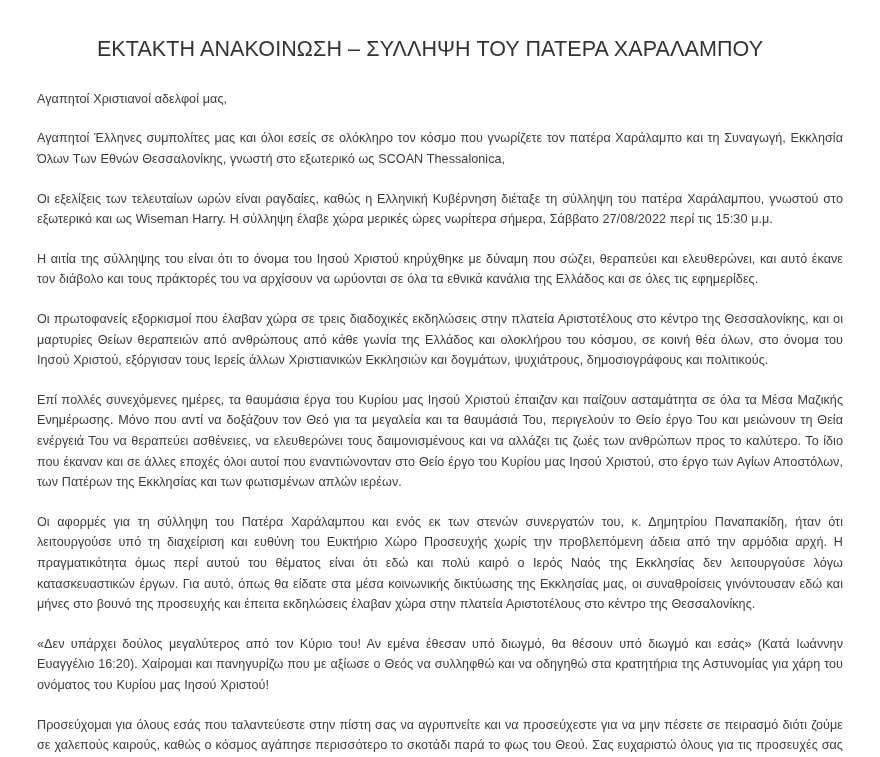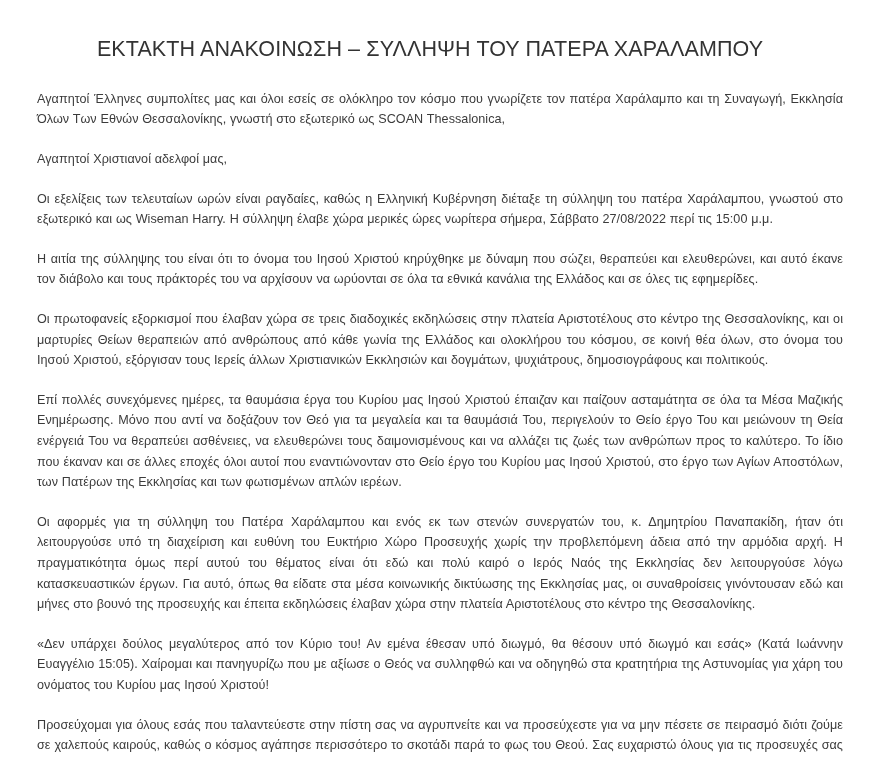--- a/index.html
+++ b/index.html
@@ -55,33 +55,33 @@
 </style>
 </head>
 <body>
 
 <div class="page">
 
   <h1 class="doc-title">ΕΚΤΑΚΤΗ ΑΝΑΚΟΙΝΩΣΗ – ΣΥΛΛΗΨΗ ΤΟΥ ΠΑΤΕΡΑ ΧΑΡΑΛΑΜΠΟΥ</h1>
 
   <div class="body-wrap">
 
+    <p class="para noj">Αγαπητοί Χριστιανοί αδελφοί μας,</p>
+
     <p class="para">Αγαπητοί Έλληνες συμπολίτες μας και όλοι εσείς σε ολόκληρο τον κόσμο που γνωρίζετε τον πατέρα Χαράλαμπο και τη Συναγωγή, Εκκλησία Όλων Των Εθνών Θεσσαλονίκης, γνωστή στο εξωτερικό ως SCOAN Thessalonica,</p>
 
-    <p class="para noj">Αγαπητοί Χριστιανοί αδελφοί μας,</p>
-
-    <p class="para">Οι εξελίξεις των τελευταίων ωρών είναι ραγδαίες, καθώς η Ελληνική Κυβέρνηση διέταξε τη σύλληψη του πατέρα Χαράλαμπου, γνωστού στο εξωτερικό και ως Wiseman Harry. Η σύλληψη έλαβε χώρα μερικές ώρες νωρίτερα σήμερα, Σάββατο 27/08/2022 περί τις 15:00 μ.μ.</p>
+    <p class="para">Οι εξελίξεις των τελευταίων ωρών είναι ραγδαίες, καθώς η Ελληνική Κυβέρνηση διέταξε τη σύλληψη του πατέρα Χαράλαμπου, γνωστού στο εξωτερικό και ως Wiseman Harry. Η σύλληψη έλαβε χώρα μερικές ώρες νωρίτερα σήμερα, Σάββατο 27/08/2022 περί τις 15:30 μ.μ.</p>
 
     <p class="para">Η αιτία της σύλληψης του είναι ότι το όνομα του Ιησού Χριστού κηρύχθηκε με δύναμη που σώζει, θεραπεύει και ελευθερώνει, και αυτό έκανε τον διάβολο και τους πράκτορές του να αρχίσουν να ωρύονται σε όλα τα εθνικά κανάλια της Ελλάδος και σε όλες τις εφημερίδες.</p>
 
     <p class="para">Οι πρωτοφανείς εξορκισμοί που έλαβαν χώρα σε τρεις διαδοχικές εκδηλώσεις στην πλατεία Αριστοτέλους στο κέντρο της Θεσσαλονίκης, και οι μαρτυρίες Θείων θεραπειών από ανθρώπους από κάθε γωνία της Ελλάδος και ολοκλήρου του κόσμου, σε κοινή θέα όλων, στο όνομα του Ιησού Χριστού, εξόργισαν τους Ιερείς άλλων Χριστιανικών Εκκλησιών και δογμάτων, ψυχιάτρους, δημοσιογράφους και πολιτικούς.</p>
 
     <p class="para">Επί πολλές συνεχόμενες ημέρες, τα θαυμάσια έργα του Κυρίου μας Ιησού Χριστού έπαιζαν και παίζουν ασταμάτητα σε όλα τα Μέσα Μαζικής Ενημέρωσης. Μόνο που αντί να δοξάζουν τον Θεό για τα μεγαλεία και τα θαυμάσιά Του, περιγελούν το Θείο έργο Του και μειώνουν τη Θεία ενέργειά Του να θεραπεύει ασθένειες, να ελευθερώνει τους δαιμονισμένους και να αλλάζει τις ζωές των ανθρώπων προς το καλύτερο. Το ίδιο που έκαναν και σε άλλες εποχές όλοι αυτοί που εναντιώνονταν στο Θείο έργο του Κυρίου μας Ιησού Χριστού, στο έργο των Αγίων Αποστόλων, των Πατέρων της Εκκλησίας και των φωτισμένων απλών ιερέων.</p>
 
     <p class="para">Οι αφορμές για τη σύλληψη του Πατέρα Χαράλαμπου και ενός εκ των στενών συνεργατών του, κ. Δημητρίου Παναπακίδη, ήταν ότι λειτουργούσε υπό τη διαχείριση και ευθύνη του Ευκτήριο Χώρο Προσευχής χωρίς την προβλεπόμενη άδεια από την αρμόδια αρχή. Η πραγματικότητα όμως περί αυτού του θέματος είναι ότι εδώ και πολύ καιρό ο Ιερός Ναός της Εκκλησίας δεν λειτουργούσε λόγω κατασκευαστικών έργων. Για αυτό, όπως θα είδατε στα μέσα κοινωνικής δικτύωσης της Εκκλησίας μας, οι συναθροίσεις γινόντουσαν εδώ και μήνες στο βουνό της προσευχής και έπειτα εκδηλώσεις έλαβαν χώρα στην πλατεία Αριστοτέλους στο κέντρο της Θεσσαλονίκης.</p>
 
 
-    <p class="para">«Δεν υπάρχει δούλος μεγαλύτερος από τον Κύριο του! Αν εμένα έθεσαν υπό διωγμό, θα θέσουν υπό διωγμό και εσάς» (Κατά Ιωάννην Ευαγγέλιο 15:05). Χαίρομαι και πανηγυρίζω που με αξίωσε ο Θεός να συλληφθώ και να οδηγηθώ στα κρατητήρια της Αστυνομίας για χάρη του ονόματος του Κυρίου μας Ιησού Χριστού!</p>
+    <p class="para">«Δεν υπάρχει δούλος μεγαλύτερος από τον Κύριο του! Αν εμένα έθεσαν υπό διωγμό, θα θέσουν υπό διωγμό και εσάς» (Κατά Ιωάννην Ευαγγέλιο 16:20). Χαίρομαι και πανηγυρίζω που με αξίωσε ο Θεός να συλληφθώ και να οδηγηθώ στα κρατητήρια της Αστυνομίας για χάρη του ονόματος του Κυρίου μας Ιησού Χριστού!</p>
 
     <p class="para">Προσεύχομαι για όλους εσάς που ταλαντεύεστε στην πίστη σας να αγρυπνείτε και να προσεύχεστε για να μην πέσετε σε πειρασμό διότι ζούμε σε χαλεπούς καιρούς, καθώς ο κόσμος αγάπησε περισσότερο το σκοτάδι παρά το φως του Θεού. Σας ευχαριστώ όλους για τις προσευχές σας και τη στήριξή σας σε αυτές τις δύσκολες ώρες.</p>
 
   </div>
 </div>
 
 </body></html>

